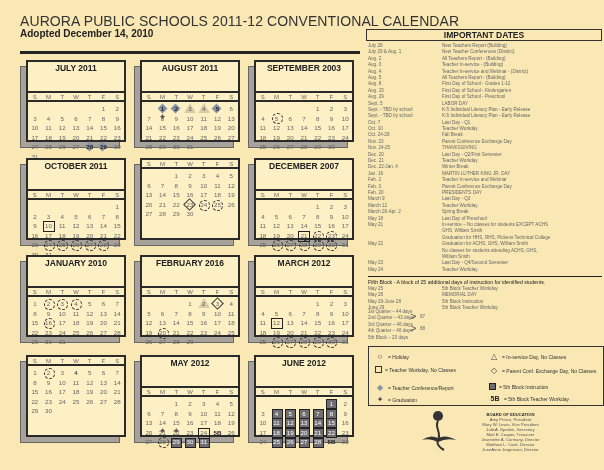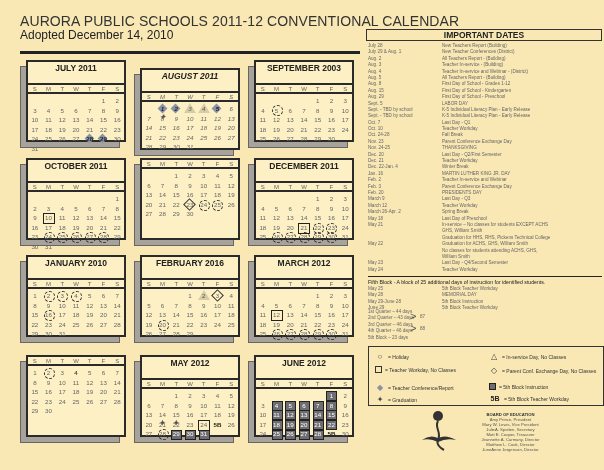--- a/index.html
+++ b/index.html
@@ -1,25 +1,25 @@
 <!DOCTYPE html>
 <html><head>
 <meta charset="utf-8">
 <style>
   * { box-sizing: border-box; margin: 0; padding: 0; }
   html, body { width: 604px; height: 470px; overflow: hidden; }
   body { background: #f9e8b4; font-family: "Liberation Sans", sans-serif; color: #333; position: relative; }
   .title { position: absolute; left: 20px; top: 13px; font-size: 14px; color: #333; letter-spacing: 0.1px; }
-  .subtitle { position: absolute; left: 20px; top: 28px; font-size: 12px; font-weight: normal; color: #222; }
+  .subtitle { position: absolute; left: 20px; top: 28px; font-size: 10px; font-weight: bold; color: #222; }
   .rule { position: absolute; left: 20px; top: 51px; width: 340px; height: 3px; background: #222; }
 
   .month { position: absolute; width: 100px; height: 82px; }
   .month .shadow { position: absolute; left: -6px; top: 6px; width: 100px; height: 82px; background: #a7a39a; border: 1px solid #666; }
   .month .card { position: absolute; left: 0; top: 0; width: 100px; height: 82px; background: #fcf0c4; border: 2px solid #2a2a2a; }
-  .month .mhead { height: 23px; border-bottom: 2px solid #2a2a2a; text-align: center; font-size: 8.5px; font-weight: bold; color: #222; line-height: 12px; }
+  .month .mhead { height: 31px; border-bottom: 2px solid #2a2a2a; text-align: center; font-size: 8.5px; font-weight: bold; color: #222; line-height: 12px; }
   .month .dow { display: grid; grid-template-columns: repeat(7, 1fr); font-size: 6px; color: #666; text-align: center; height: 9px; line-height: 9px; border-bottom: 2px solid #2a2a2a; }
   .month .days { display: grid; grid-template-columns: repeat(7, 1fr); grid-auto-rows: 9.6px; font-size: 6.2px; color: #666; text-align: center; padding-top: 2px; }
   .day { position: relative; line-height: 9.6px; }
   .day.circle::after { content: ""; position: absolute; left: 50%; top: 50%; width: 9px; height: 9px; margin: -5px 0 0 -5px; border: 1px dashed #333; border-radius: 50%; }
   .day.box::after { content: ""; position: absolute; left: 50%; top: 50%; width: 10px; height: 9px; margin: -5px 0 0 -5.5px; border: 1px solid #222; }
   .day.fill { color: #fff; }
   .day.fill::before { content: ""; position: absolute; left: 50%; top: 50%; width: 9px; height: 8px; margin: -4.5px 0 0 -5px; background: #6e6e72; border: 1px solid #222; z-index: -1; }
   .days { position: relative; z-index: 0; }
   .day.tri::after { content: ""; position: absolute; left: 50%; top: 50%; margin: -6px 0 0 -6px; width: 0; height: 0; border-left: 6px solid transparent; border-right: 6px solid transparent; border-bottom: 10px solid rgba(0,0,0,0.15); }
   .day.dia::after { content: ""; position: absolute; left: 50%; top: 50%; width: 7px; height: 7px; margin: -4.5px 0 0 -4.5px; border: 1px solid #333; transform: rotate(45deg); }
@@ -107,21 +107,21 @@
           <span class="day ">25</span>
           <span class="day ">26</span>
           <span class="day ">27</span>
           <span class="day conf">28</span>
           <span class="day conf">29</span>
           <span class="day ">30</span>
           <span class="day ">31</span>
         </div>
       </div>
     </div>
-    <div class="month" style="left: 140px; top: 68px; font-style: italic;">
+    <div class="month" style="left: 140px; top: 60px;">
       <div class="shadow"></div>
       <div class="card">
         <div class="mhead">AUGUST 2011</div>
         <div class="dow">
           <span>S</span>
           <span>M</span>
           <span>T</span>
           <span>W</span>
           <span>T</span>
           <span>F</span>
@@ -312,21 +312,21 @@
           <span class="day ">27</span>
           <span class="day ">28</span>
           <span class="day ">29</span>
           <span class="day ">30</span>
         </div>
       </div>
     </div>
     <div class="month" style="left: 254px; top: 158px;">
       <div class="shadow"></div>
       <div class="card">
-        <div class="mhead">DECEMBER 2011</div>
+        <div class="mhead">DECEMBER 2007</div>
         <div class="dow">
           <span>S</span>
           <span>M</span>
           <span>T</span>
           <span>W</span>
           <span>T</span>
           <span>F</span>
           <span>S</span>
         </div>
         <div class="days">

